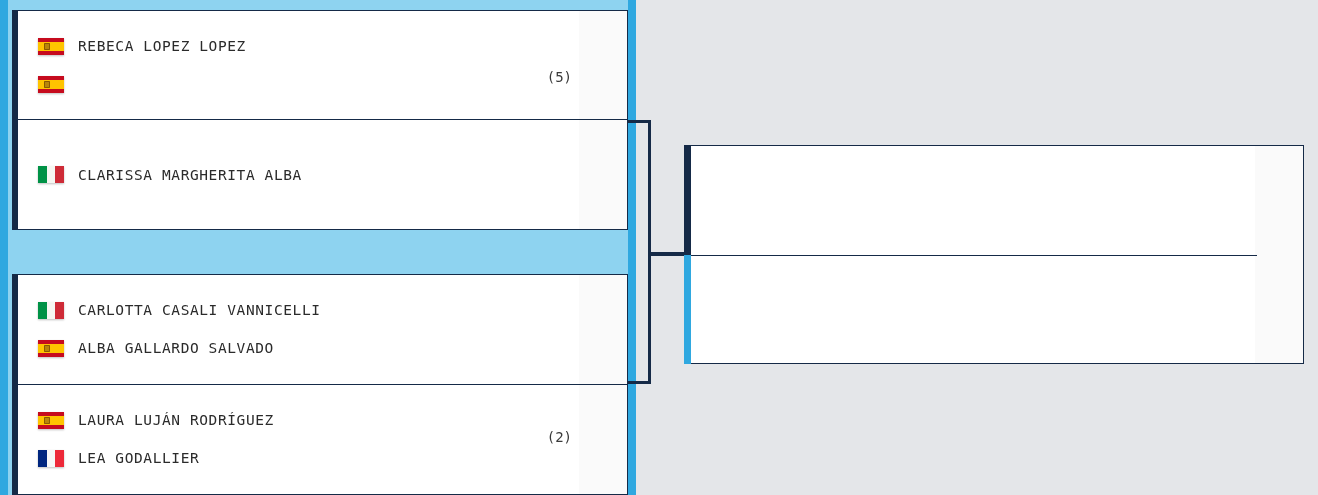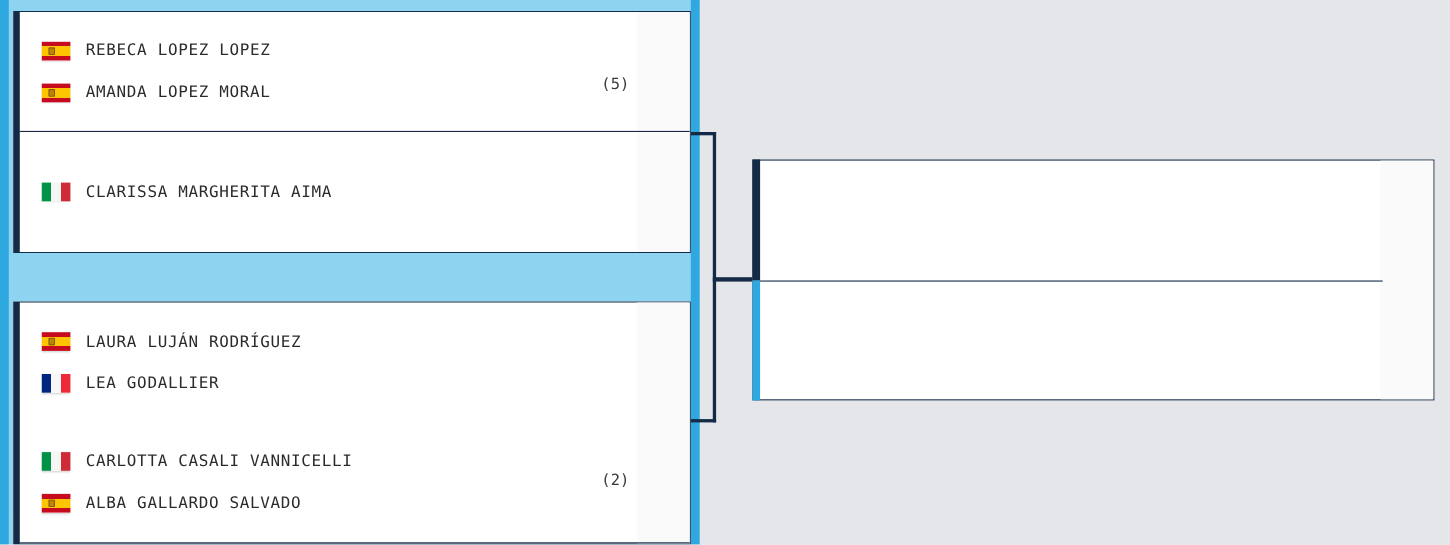--- a/index.html
+++ b/index.html
@@ -152,56 +152,55 @@
   <div class="match m1">
     <div class="score-strip"></div>
 
     <div class="team top">
       <div class="player">
         <span class="flag es"></span>
         <span class="pname">REBECA LOPEZ LOPEZ</span>
       </div>
       <div class="player">
         <span class="flag es"></span>
-        <span class="pname">AMANDA LOPEZ MORAL</span>
       </div>
     </div>
 
     <div class="team bottom">
       <div class="player">
         <span class="flag it"></span>
-        <span class="pname">CLARISSA MARGHERITA AIMA</span>
+        <span class="pname">CLARISSA MARGHERITA ALBA</span>
       </div>
     </div>
 
     <span class="seed">(5)</span>
   </div>
 
   <div class="match m2">
     <div class="score-strip"></div>
 
+    <div class="team top">
+      <div class="player">
+        <span class="flag it"></span>
+        <span class="pname">CARLOTTA CASALI VANNICELLI</span>
+      </div>
+      <div class="player">
+        <span class="flag es"></span>
+        <span class="pname">ALBA GALLARDO SALVADO</span>
+      </div>
+    </div>
+
     <div class="team bottom">
       <div class="player">
         <span class="flag es"></span>
         <span class="pname">LAURA LUJÁN RODRÍGUEZ</span>
       </div>
       <div class="player">
         <span class="flag fr"></span>
         <span class="pname">LEA GODALLIER</span>
-      </div>
-    </div>
-
-    <div class="team top">
-      <div class="player">
-        <span class="flag it"></span>
-        <span class="pname">CARLOTTA CASALI VANNICELLI</span>
-      </div>
-      <div class="player">
-        <span class="flag es"></span>
-        <span class="pname">ALBA GALLARDO SALVADO</span>
       </div>
     </div>
 
     <span class="seed">(2)</span>
   </div>
 </div>
 
 <div class="conn conn-h-top"></div>
 <div class="conn conn-v"></div>
 <div class="conn conn-h-bot"></div>

